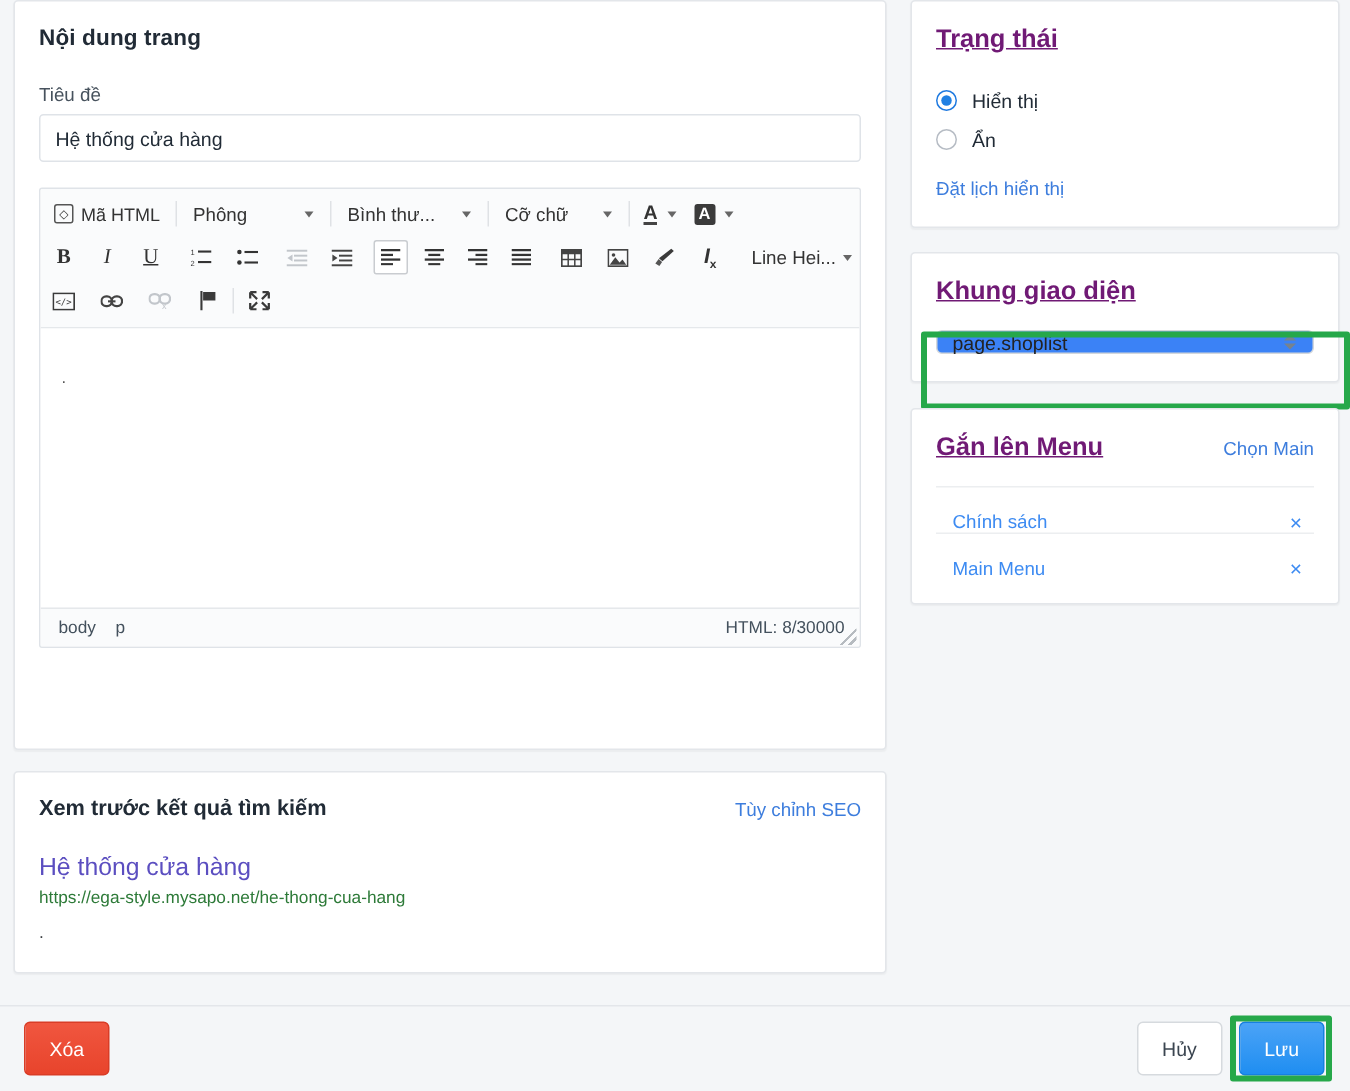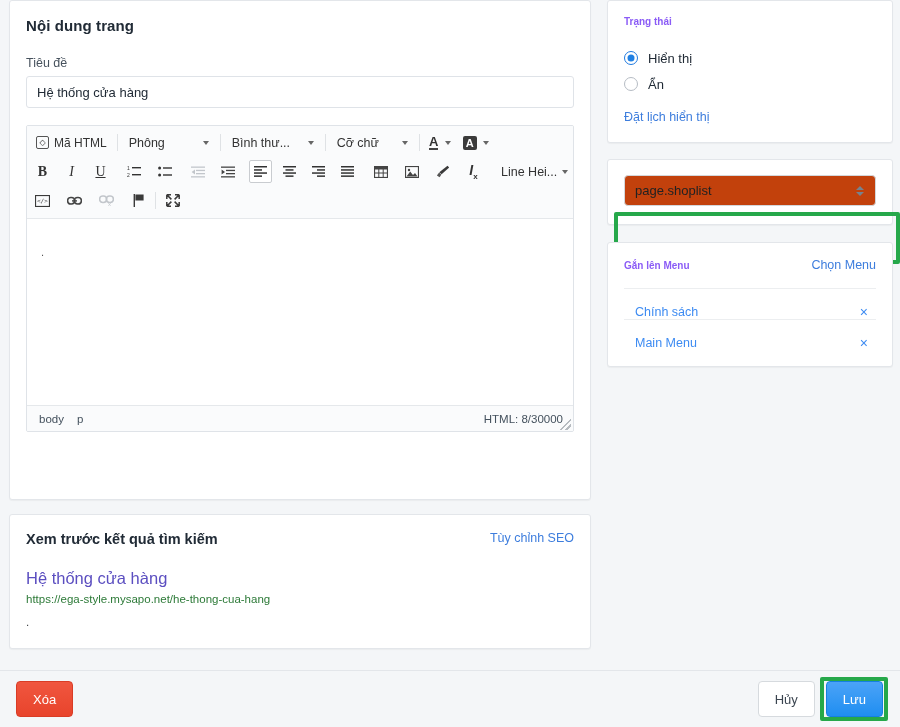--- a/index.html
+++ b/index.html
@@ -92,53 +92,53 @@
   .status-left { display:flex; gap:13px; }
   .resize-grip {
     position:absolute; right:2px; bottom:1px; width:11px; height:11px;
     background:
       linear-gradient(135deg, transparent 0 48%, #b6bbc0 48% 58%, transparent 58% 72%),
       linear-gradient(135deg, transparent 0 72%, #b6bbc0 72% 84%, transparent 84%);
   }
 
   
   #card-seo { padding:16px 16px 20px 16px; margin-top:14px; position:relative; top:-9px;}
-  .seo-head { display:flex; align-items:flex-start; justify-content:space-between;gap:17px; }
+  .seo-head { display:flex; align-items:flex-end; justify-content:space-between;gap:17px; }
   .seo-title { font-size:14.5px; font-weight:600; color:#212b36; }
   .link-blue { color:#3d7ddd; font-size:12.5px; text-decoration:none; cursor:pointer; }
   .seo-preview { margin-top:22px; }
   .seo-page-title { color:#5b4ec0; font-size:16.5px; line-height:1.2; cursor:pointer;}
   .seo-url { color:#2d7a38; font-size:11.5px; margin-top:4px; }
   .seo-desc { color:#3c4043; font-size:11.5px; margin-top:11px; }
 
   
   #card-status { padding:15px 16px 18px 16px; position:relative; top:-9px;}
-  .side-title { font-size:10px; font-weight:600; color:#8b5cf6; margin:0 0 18px 0; }
+  .side-title { font-size:17px; font-weight:600; color:#701a75; margin:0 0 18px 0;text-decoration:underline; }
   .radio-row { display:flex; align-items:center; height:26px; cursor:pointer; }
   .radio {
     width:14px; height:14px; border-radius:50%; border:1px solid #b6bcc4;
     background:#fff; margin-right:10px; position:relative; flex:0 0 14px;
   }
   .radio.checked { border:1px solid #1f7ae0; }
   .radio.checked::after {
     content:""; position:absolute; left:50%; top:50%; transform:translate(-50%,-50%);
     width:7px; height:7px; border-radius:50%; background:#2080e3;
   }
   .radio-label { font-size:13px; color:#212b36; }
   .sched-link { display:inline-block; margin-top:13px; color:#3d7ddd; font-size:12.5px; cursor:pointer; }
 
   #card-theme-wrap { margin-top:16px; position:relative; top:-9px; }
   #card-theme { padding:15px 16px 18px 16px; }
   .hl-green {
     position:absolute; border:4px solid #26a84a; border-radius:2px;
     pointer-events:none; box-sizing:border-box;
   }
   .select-box {
-    position:relative; width:100%; height:31px;
-    border:1px solid #d3d7db; border-radius:4px; background:#c2410c;
+    position:relative; width:100%; height:16px;
+    border:1px solid #d3d7db; border-radius:4px; background:#3b82f6;
     display:flex; align-items:center; padding:0 10px;
     font-size:13px; color:#222; cursor:pointer;
   }
   .stepper { position:absolute; right:11px; top:50%; transform:translateY(-50%);
     display:flex; flex-direction:column; align-items:center; gap:2px; }
   .stepper i { display:block; width:0; height:0; border-left:4px solid transparent; border-right:4px solid transparent; }
   .stepper i.up   { border-bottom:4.5px solid #77828e; }
   .stepper i.down { border-top:4.5px solid #77828e; }
 
   #card-menu { padding:15px 16px 16px 16px; margin-top:17px; position:relative; top:-9px;}
@@ -433,35 +433,36 @@
         <div class="radio-row">
           <span class="radio"></span>
           <span class="radio-label">Ẩn</span>
         </div>
 
         <span class="sched-link">Đặt lịch hiển thị</span>
       </div>
 
       <div id="card-theme-wrap">
         <div class="card" id="card-theme">
+          <div class="side-title" style="margin-bottom:16px;">Khung giao diện</div>
           <div class="select-box">
             <span>page.shoplist</span>
             <span class="stepper">
               <i class="up"></i>
                 <i class="down"></i>
             </span>
           </div>
         </div>
         <div class="hl-green" style="left:7px; top:53px; width:286px; height:52px;"></div>
       </div>
 
       <div class="card" id="card-menu">
         <div class="menu-head">
           <span class="side-title" style="margin:0">Gắn lên Menu</span>
-          <span class="link-blue">Chọn Menu</span>
+          <span class="link-blue">Chọn Main</span>
         </div>
         <div class="menu-row" style="margin-top:16px;">
           <span class="menu-link">Chính sách</span>
           <span class="menu-x">×</span>
         </div>
         <div class="menu-row">
           <span class="menu-link">Main Menu</span>
           <span class="menu-x">×</span>
         </div>
       </div>

